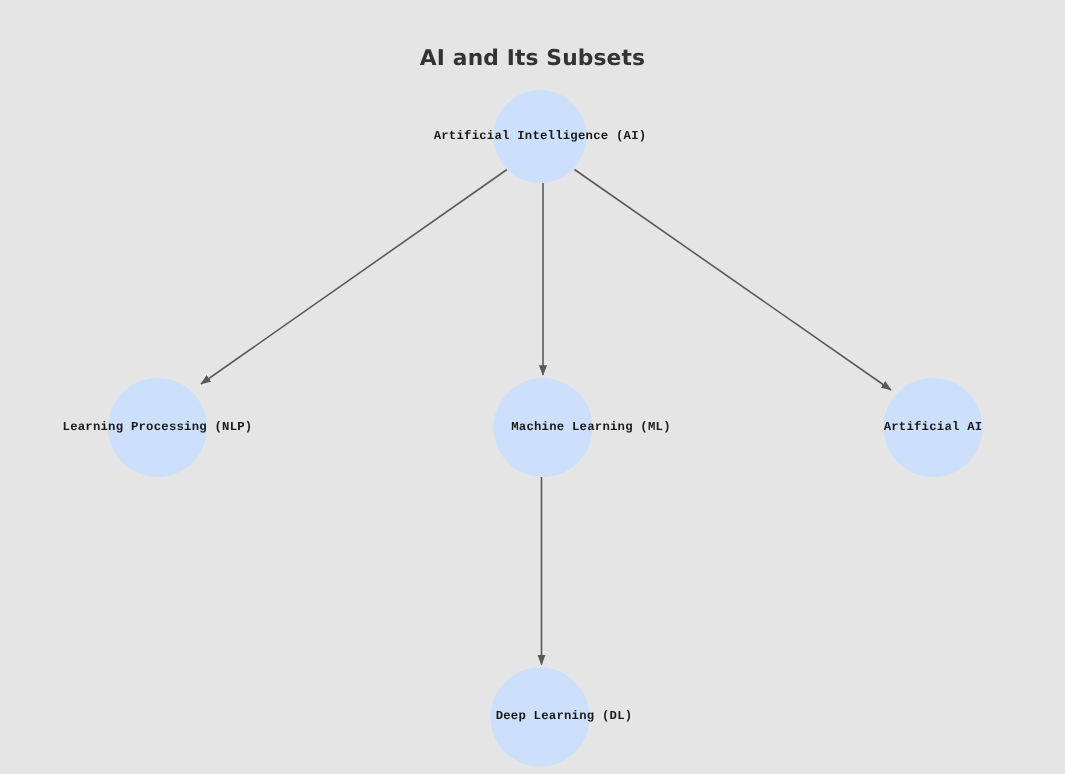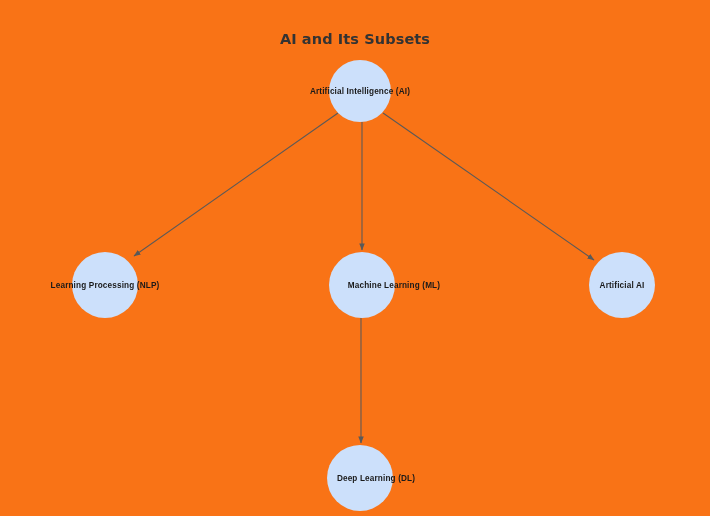--- a/index.html
+++ b/index.html
@@ -4,21 +4,21 @@
 <style>
   html, body {
     margin: 0;
     padding: 0;
     background: #ffffff;
   }
   #canvas {
     position: relative;
     width: 710px;
     height: 516px;
-    background: #f97316;
+    background: #e5e5e5;
     overflow: hidden;
     font-family: "DejaVu Sans", sans-serif;
   }
   #graph-svg {
     position: absolute;
     left: 0;
     top: 0;
     width: 710px;
     height: 516px;
   }
@@ -30,21 +30,21 @@
     text-align: center;
     font-family: "DejaVu Sans", sans-serif;
     font-size: 14.5px;
     font-weight: bold;
     color: #333333;
     letter-spacing: 0.1px;
   }
   .node-label {
     position: absolute;
     transform: translate(-50%, -50%);
-    font-family: Liberation Sans, sans-serif;
+    font-family: Liberation Mono, monospace;
     font-size: 8.2px;
     font-weight: bold;
     color: #1a1a1a;
     white-space: nowrap;
     letter-spacing: 0.15px;
     pointer-events: none;
   }
 </style>
 </head>
 <body style="background: rgb(255, 255, 255);">

